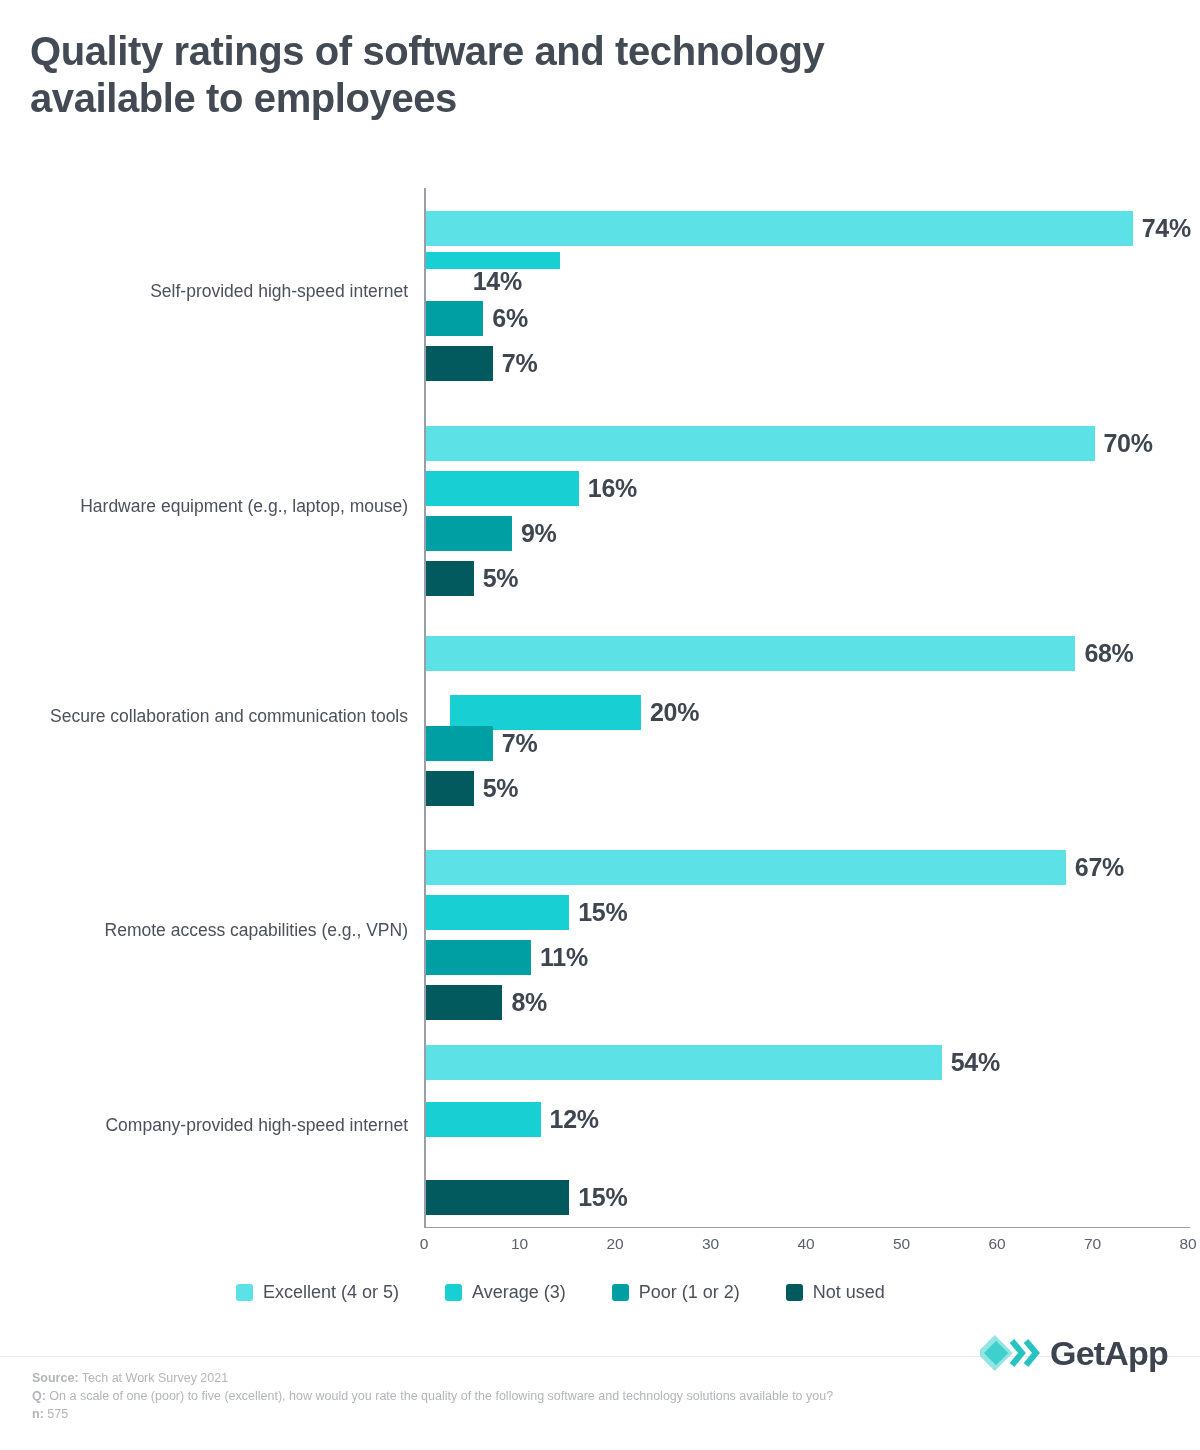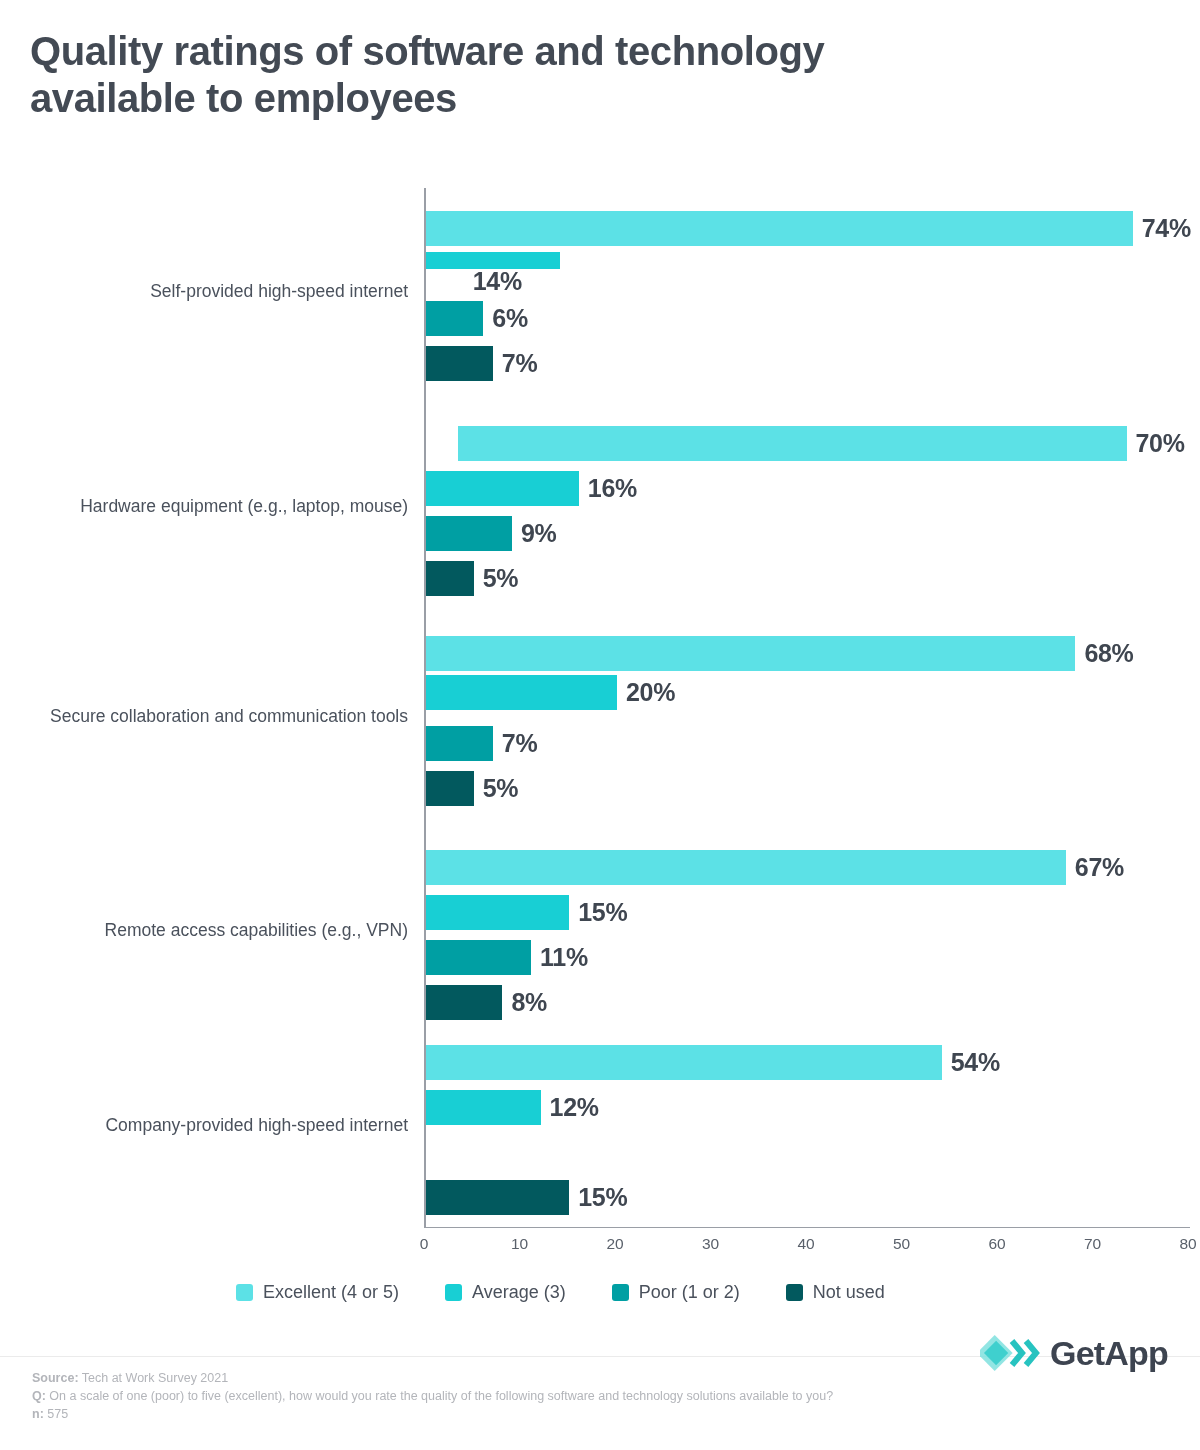--- a/index.html
+++ b/index.html
@@ -196,21 +196,21 @@
           <span class="bar-rect" style="width: 57.3px; background: rgb(0, 159, 163);"></span>
           <span class="bar-value">6%</span>
         </div>
         <div class="bar-row" style="top: 135px;">
           <span class="bar-rect" style="width: 66.85px; background: rgb(2, 89, 94);"></span>
           <span class="bar-value">7%</span>
         </div>
       </div>
       <div class="bar-group" style="top: 422px; height: 170px;">
         <div class="group-label" style="top: 74px;">Hardware equipment (e.g., laptop, mouse)</div>
-        <div class="bar-row" style="top: 0px; padding-left: 32px;">
+        <div class="bar-row" style="top: 0px;">
           <span class="bar-rect" style="width: 668.5px; background: rgb(92, 225, 230);"></span>
           <span class="bar-value">70%</span>
         </div>
         <div class="bar-row" style="top: 45px;">
           <span class="bar-rect" style="width: 152.8px; background: rgb(24, 207, 212);"></span>
           <span class="bar-value">16%</span>
         </div>
         <div class="bar-row" style="top: 90px;">
           <span class="bar-rect" style="width: 85.95px; background: rgb(0, 159, 163);"></span>
           <span class="bar-value">9%</span>
@@ -219,21 +219,21 @@
           <span class="bar-rect" style="width: 47.75px; background: rgb(2, 89, 94);"></span>
           <span class="bar-value">5%</span>
         </div>
       </div>
       <div class="bar-group" style="top: 632px; height: 170px;">
         <div class="group-label" style="top: 74px;">Secure collaboration and communication tools</div>
         <div class="bar-row" style="top: 0px;">
           <span class="bar-rect" style="width: 649.4px; background: rgb(92, 225, 230);"></span>
           <span class="bar-value">68%</span>
         </div>
-        <div class="bar-row" style="top: 39px;">
+        <div class="bar-row" style="top: 59px; padding-left: 24px;">
           <span class="bar-rect" style="width: 191px; background: rgb(24, 207, 212);"></span>
           <span class="bar-value">20%</span>
         </div>
         <div class="bar-row" style="top: 90px;">
           <span class="bar-rect" style="width: 66.85px; background: rgb(0, 159, 163);"></span>
           <span class="bar-value">7%</span>
         </div>
         <div class="bar-row" style="top: 135px;">
           <span class="bar-rect" style="width: 47.75px; background: rgb(2, 89, 94);"></span>
           <span class="bar-value">5%</span>
@@ -257,21 +257,21 @@
           <span class="bar-rect" style="width: 76.4px; background: rgb(2, 89, 94);"></span>
           <span class="bar-value">8%</span>
         </div>
       </div>
       <div class="bar-group" style="top: 1041px; height: 170px;">
         <div class="group-label" style="top: 74px;">Company-provided high-speed internet</div>
         <div class="bar-row" style="top: 0px;">
           <span class="bar-rect" style="width: 515.7px; background: rgb(92, 225, 230);"></span>
           <span class="bar-value">54%</span>
         </div>
-        <div class="bar-row" style="top: 45px; align-items: center;">
+        <div class="bar-row" style="top: 57px; align-items: center;">
           <span class="bar-rect" style="width: 114.6px; background: rgb(24, 207, 212);"></span>
           <span class="bar-value">12%</span>
         </div>
         <div class="bar-row" style="top: 135px;">
           <span class="bar-rect" style="width: 143.25px; background: rgb(2, 89, 94);"></span>
           <span class="bar-value">15%</span>
         </div>
       </div>
     </div>
   <div id="xticks-container">

